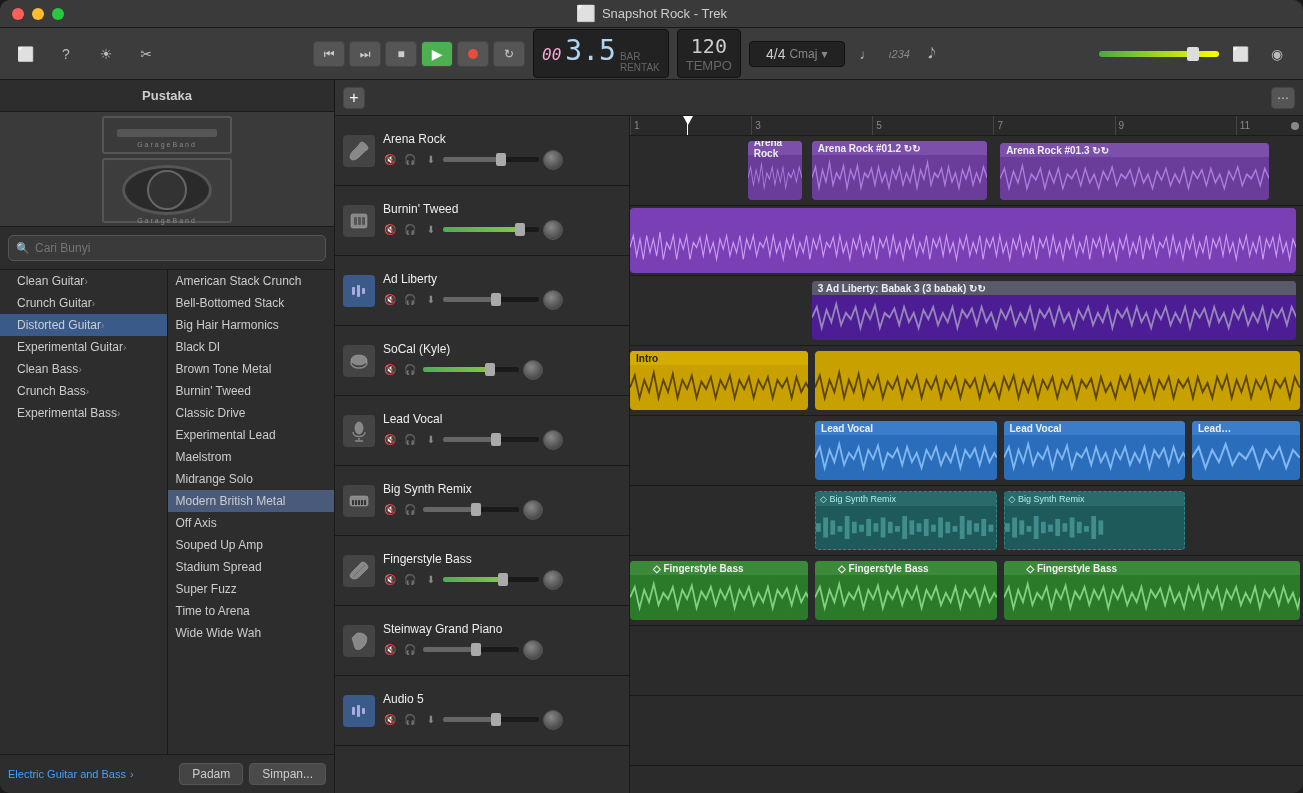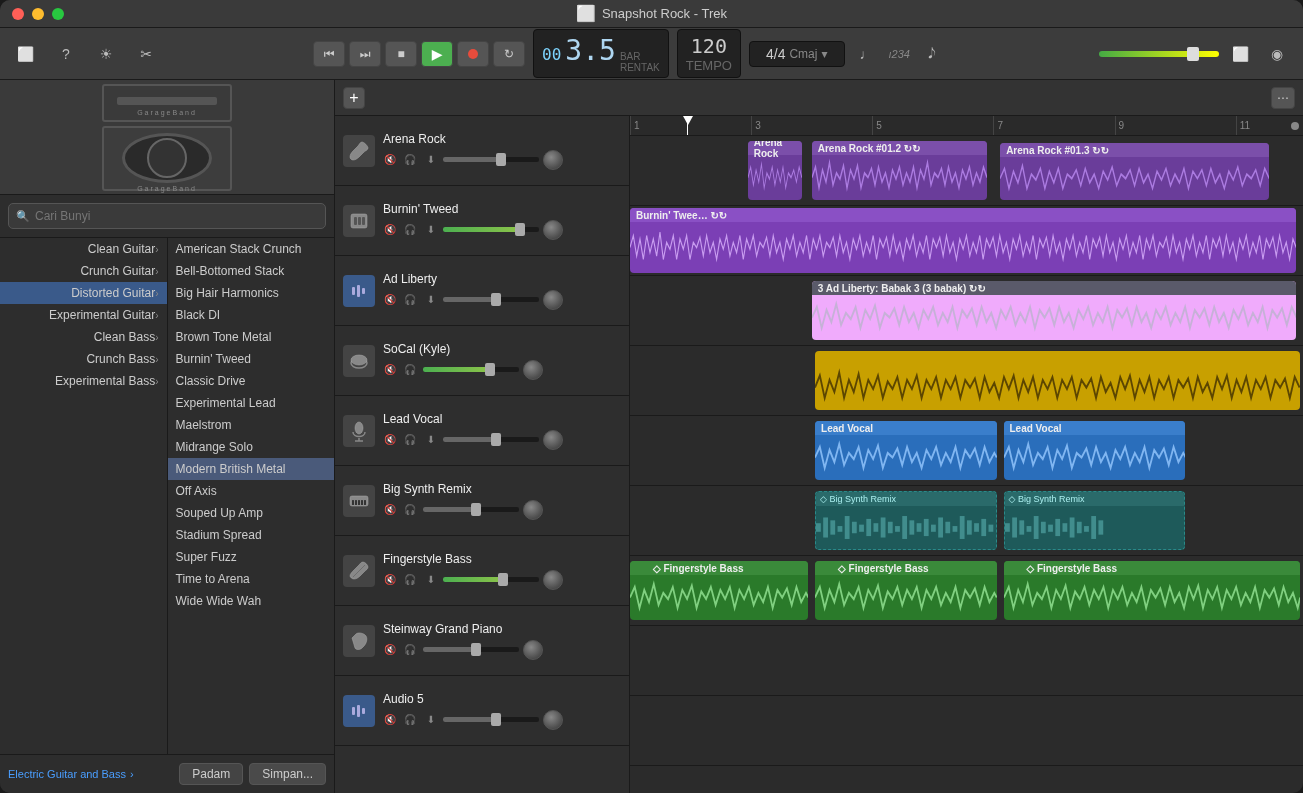--- a/index.html
+++ b/index.html
@@ -54,21 +54,21 @@
 
     .amp-preview { height: 115px; background: #3a3a3a; display: flex; align-items: center; justify-content: center; border-bottom: 1px solid #1a1a1a; }
 
     .search-box { padding: 8px; border-bottom: 1px solid #1a1a1a; }
     .search-input { width: 100%; height: 26px; background: #3a3a3a; border: 1px solid #555; border-radius: 5px; color: #ccc; padding: 0 8px 0 26px; font-size: 12px; outline: none; }
     .search-wrap { position: relative; }
     .search-icon-inner { position: absolute; left: 8px; top: 50%; transform: translateY(-50%); color: #888; font-size: 11px; }
 
     .library-cols { display: flex; flex: 1; overflow-y: auto; }
     .lib-col { flex: 1; overflow-y: auto; }
-    .lib-item { display: flex; align-items: center; justify-content: flex-end; padding: 4px 8px; font-size: 12px; color: #ccc; cursor: pointer; }
+    .lib-item { display: flex; align-items: center; justify-content: flex-start; padding: 4px 17px; font-size: 12px; color: #ccc; cursor: pointer; }
     .lib-item.selected { background: #3a5a8a; }
     .lib-item-chevron { color: #888; font-size: 10px; }
 
     .lib-col-right { border-left: 1px solid #1a1a1a; }
     .lib-item-right { padding: 4px 8px; font-size: 12px; color: #ccc; cursor: pointer; }
     .lib-item-right.highlighted { background: #4a5a7a; }
 
     .sidebar-footer { padding: 8px; border-top: 1px solid #1a1a1a; display: flex; align-items: center; gap: 6px; }
     .footer-category { font-size: 11px; color: #4a9eff; cursor: pointer; display: flex; align-items: center; gap: 4px; }
     .footer-spacer { flex: 1; }
@@ -124,21 +124,21 @@
 
     
     .clip-purple { background: #6a3d9a; }
     .clip-purple .clip-header { background: #7b4faa; color: #eee; }
     .clip-yellow { background: #c8a000; }
     .clip-yellow .clip-header { background: #d4ac00; color: #333; }
     .clip-blue { background: #2a6ebb; }
     .clip-blue .clip-header { background: #3a7ecb; color: #eee; }
     .clip-green { background: #2a7a2a; }
     .clip-green .clip-header { background: #3a8a3a; color: #eee; padding-left: 23px; }
-    .clip-gray { background: #f0abfc; }
+    .clip-gray { background: #4c1d95; }
     .clip-gray .clip-header { background: #5a5a6a; color: #eee; }
 
     
     ::-webkit-scrollbar { width: 6px; height: 6px; }
     ::-webkit-scrollbar-track { background: #222; }
     ::-webkit-scrollbar-thumb { background: #555; border-radius: 3px; }
     .gray-slider .track-slider-fill { background: #666; }
   </style>
 </head>
 <body>
@@ -167,21 +167,21 @@
       <div class="transport-btns">
         <button class="t-btn">⏮</button>
         <button class="t-btn">⏭</button>
         <button class="t-btn">■</button>
         <button class="t-btn play">▶</button>
         <button class="t-btn record"></button>
         <button class="t-btn">↻</button>
       </div>
 
       <div class="position-display">
-        <span style="font-size:16px;color:#7dd3fc;font-family:monospace;">00</span>
+        <span style="font-size:16px;color:#f9a8d4;font-family:monospace;font-style:italic;">00</span>
         <span style="font-size:28px;color:#aed6f1;font-family:monospace;">3.5</span>
         <div style="display:flex;flex-direction:column;">
           <span class="pos-small">BAR</span>
           <span class="pos-small">RENTAK</span>
         </div>
       </div>
 
       <div class="tempo-display">
         <div class="tempo-num">120</div>
         <div class="tempo-label">TEMPO</div>
@@ -205,20 +205,21 @@
         </div>
       </div>
       <button class="tb-btn">⬜</button>
       <button class="tb-btn">◉</button>
     </div>
   </div>
 
   <div class="main-content">
 
     <div class="sidebar">
+      <div class="sidebar-header">Pustaka</div>
 
       <div class="amp-preview">
         <div style="display:flex;flex-direction:column;align-items:center;gap:4px;">
 
           <div style="width:130px;height:38px;background:#3a3a3a;border:2px solid #555;border-radius:3px;display:flex;align-items:center;justify-content:center;position:relative;">
             <div style="width:100px;height:8px;background:#555;border-radius:2px;margin-bottom:4px;"></div>
             <div style="position:absolute;bottom:4px;font-size:7px;color:#888;letter-spacing:2px;">GarageBand</div>
           </div>
 
           <div style="width:130px;height:65px;background:#3d3d3d;border:2px solid #555;border-radius:3px;display:flex;align-items:center;justify-content:center;">
@@ -585,21 +586,20 @@
                 <div class="clip-body">
                   <svg viewBox="0 0 300 30" preserveAspectRatio="none" width="100%" height="100%">
                       <polyline points="0,15 5,8 10,22 15,10 20,18 25,6 30,22 35,12 40,16 45,8 50,22 55,10 60,18 65,8 70,22 75,12 80,15 85,9 90,20 95,8 100,18 105,12 110,22 115,10 120,16 125,7 130,20 135,12 140,15 145,9 150,20 155,8 160,18 165,12 170,22 175,10 180,16 185,8 190,20 195,12 200,18 205,8 210,22 215,10 220,15 225,9 230,20 235,8 240,18 245,12 250,22 255,10 260,16 265,7 270,20 275,12 280,15 285,9 290,20 295,8 300,15" fill="none" stroke="rgba(200,150,255,0.7)" stroke-width="1.5"></polyline>
                     </svg>
                 </div>
               </div>
             </div>
 
             <div class="track-row">
               <div class="clip" style="left:0;width:99%;top:2px;bottom:2px;background:#7b3fb5;border-radius:4px;overflow:hidden;">
-                <div style="height:14px;background:#8a50c5;display:flex;align-items:center;padding:0 6px;font-size:10px;font-weight:600;color:#eee;">Burnin' Twee… ↻↻</div>
                 <div style="position:absolute;top:14px;left:0;right:0;bottom:0;">
                   <svg viewBox="0 0 600 30" preserveAspectRatio="none" width="100%" height="100%">
                       <polyline points="0,15 3,8 6,20 9,10 12,22 15,8 18,18 21,10 24,20 27,6 30,22 33,12 36,16 39,8 42,22 45,10 48,16 51,8 54,22 57,12 60,15 63,9 66,20 69,8 72,18 75,12 78,22 81,10 84,16 87,8 90,20 93,12 96,18 99,8 102,22 105,10 108,16 111,8 114,20 117,12 120,15 123,9 126,20 129,8 132,18 135,12 138,22 141,10 144,16 147,8 150,20 153,12 156,18 159,8 162,22 165,10 168,16 171,8 174,20 177,12 180,15 183,9 186,20 189,8 192,18 195,12 198,22 201,10 204,16 207,8 210,20 213,12 216,18 219,8 222,22 225,10 228,15 231,9 234,20 237,8 240,18 243,12 246,22 249,10 252,16 255,8 258,20 261,12 264,18 267,8 270,22 273,10 276,15 279,9 282,20 285,8 288,18 291,12 294,22 297,10 300,16 303,8 306,20 309,12 312,18 315,8 318,22 321,10 324,15 327,9 330,20 333,8 336,18 339,12 342,22 345,10 348,16 351,8 354,20 357,12 360,18 363,8 366,22 369,10 372,15 375,9 378,20 381,8 384,18 387,12 390,22 393,10 396,16 399,8 402,20 405,12 408,18 411,8 414,22 417,10 420,15 423,9 426,20 429,8 432,18 435,12 438,22 441,10 444,16 447,8 450,20 453,12 456,18 459,8 462,22 465,10 468,16 471,8 474,20 477,12 480,15 483,9 486,20 489,8 492,18 495,12 498,22 501,10 504,16 507,8 510,20 513,12 516,18 519,8 522,22 525,10 528,15 531,9 534,20 537,8 540,18 543,12 546,22 549,10 552,16 555,8 558,20 561,12 564,18 567,8 570,22 573,10 576,15 579,9 582,20 585,8 588,18 591,12 594,22 597,10 600,15" fill="none" stroke="rgba(220,180,255,0.8)" stroke-width="1"></polyline>
                     </svg>
                 </div>
               </div>
             </div>
 
             <div class="track-row">
               <div class="clip clip-gray" style="left:27%;width:72%;top:5px;bottom:5px;">
@@ -607,20 +607,28 @@
                 <div class="clip-body">
                   <svg viewBox="0 0 400 30" preserveAspectRatio="none" width="100%" height="100%">
                       <polyline points="0,15 4,8 8,22 12,10 16,18 20,6 24,20 28,12 32,16 36,8 40,22 44,10 48,16 52,7 56,22 60,12 64,15 68,9 72,20 76,8 80,18 84,12 88,22 92,10 96,16 100,8 104,20 108,12 112,18 116,8 120,22 124,10 128,15 132,9 136,20 140,8 144,18 148,12 152,22 156,10 160,16 164,8 168,20 172,12 176,18 180,8 184,22 188,10 192,15 196,9 200,20 204,8 208,18 212,12 216,22 220,10 224,16 228,8 232,20 236,12 240,18 244,8 248,22 252,10 256,15 260,9 264,20 268,8 272,18 276,12 280,22 284,10 288,16 292,8 296,20 300,12 304,18 308,8 312,22 316,10 320,15 324,9 328,20 332,8 336,18 340,12 344,22 348,10 352,16 356,8 360,20 364,12 368,18 372,8 376,22 380,10 384,15 388,9 392,20 396,8 400,15" fill="none" stroke="rgba(180,180,200,0.7)" stroke-width="1.5"></polyline>
                     </svg>
                 </div>
               </div>
             </div>
 
             <div class="track-row">
 
+              <div class="clip clip-yellow" style="left:0;width:26.5%;top:5px;bottom:5px;">
+                <div class="clip-header" style="color:#222;">Intro</div>
+                <div class="clip-body">
+                  <svg viewBox="0 0 150 30" preserveAspectRatio="none" width="100%" height="100%">
+                      <polyline points="0,15 4,7 8,22 12,10 16,18 20,5 24,22 28,10 32,18 36,6 40,22 44,10 48,16 52,7 56,22 60,11 64,16 68,8 72,22 76,10 80,16 84,7 88,22 92,10 96,16 100,8 104,22 108,10 112,16 116,8 120,22 124,10 128,15 132,9 136,22 140,8 144,18 148,12 150,15" fill="none" stroke="rgba(80,60,0,0.9)" stroke-width="1.5"></polyline>
+                    </svg>
+                </div>
+              </div>
 
               <div class="clip clip-yellow" style="left:27.5%;width:72%;top:5px;bottom:5px;">
                 <div class="clip-body">
                   <svg viewBox="0 0 400 30" preserveAspectRatio="none" width="100%" height="100%">
                       <polyline points="0,15 4,7 8,22 12,10 16,18 20,5 24,22 28,10 32,18 36,6 40,22 44,10 48,16 52,7 56,22 60,11 64,16 68,8 72,22 76,10 80,16 84,7 88,22 92,10 96,16 100,8 104,22 108,10 112,16 116,8 120,22 124,10 128,15 132,9 136,22 140,8 144,18 148,12 152,22 156,8 160,16 164,7 168,22 172,10 176,18 180,8 184,22 188,10 192,16 196,8 200,22 204,10 208,16 212,8 216,22 220,10 224,15 228,9 232,22 236,8 240,18 244,12 248,22 252,8 256,16 260,7 264,22 268,10 272,18 276,8 280,22 284,10 288,16 292,8 296,22 300,10 304,15 308,9 312,22 316,8 320,18 324,12 328,22 332,8 336,16 340,7 344,22 348,10 352,18 356,8 360,22 364,10 368,16 372,8 376,22 380,10 384,15 388,9 392,22 396,8 400,15" fill="none" stroke="rgba(80,60,0,0.9)" stroke-width="1.5"></polyline>
                     </svg>
                 </div>
               </div>
             </div>
 
@@ -631,20 +639,28 @@
                   <svg viewBox="0 0 150 30" preserveAspectRatio="none" width="100%" height="100%">
                       <polyline points="0,15 4,8 8,22 12,10 16,18 20,6 24,20 28,12 32,16 36,8 40,22 44,10 48,16 52,7 56,22 60,12 64,15 68,9 72,20 76,8 80,18 84,12 88,22 92,10 96,16 100,8 104,20 108,12 112,18 116,8 120,22 124,10 128,15 132,9 136,20 140,8 144,18 148,12 150,15" fill="none" stroke="rgba(150,200,255,0.8)" stroke-width="1.5"></polyline>
                     </svg>
                 </div>
               </div>
               <div class="clip clip-blue" style="left:55.5%;width:27%;top:5px;bottom:5px;">
                 <div class="clip-header">Lead Vocal</div>
                 <div class="clip-body">
                   <svg viewBox="0 0 150 30" preserveAspectRatio="none" width="100%" height="100%">
                       <polyline points="0,15 4,8 8,22 12,10 16,18 20,6 24,20 28,12 32,16 36,8 40,22 44,10 48,16 52,7 56,22 60,12 64,15 68,9 72,20 76,8 80,18 84,12 88,22 92,10 96,16 100,8 104,20 108,12 112,18 116,8 120,22 124,10 128,15 132,9 136,20 140,8 144,18 148,12 150,15" fill="none" stroke="rgba(150,200,255,0.8)" stroke-width="1.5"></polyline>
+                    </svg>
+                </div>
+              </div>
+              <div class="clip clip-blue" style="left:83.5%;width:16%;top:5px;bottom:5px;">
+                <div class="clip-header">Lead…</div>
+                <div class="clip-body">
+                  <svg viewBox="0 0 80 30" preserveAspectRatio="none" width="100%" height="100%">
+                      <polyline points="0,15 5,8 10,22 15,10 20,18 25,6 30,20 35,12 40,16 45,8 50,22 55,10 60,16 65,8 70,22 75,10 80,15" fill="none" stroke="rgba(150,200,255,0.8)" stroke-width="1.5"></polyline>
                     </svg>
                 </div>
               </div>
             </div>
 
             <div class="track-row">
               <div class="clip" style="left:27.5%;width:27%;top:5px;bottom:5px;background:#1e5a5a;border-radius:4px;overflow:hidden;border:1px dashed #2a8a8a;">
                 <div style="height:14px;background:#2a6a6a;display:flex;align-items:center;padding:0 4px;font-size:9px;color:#aee;">◇ Big Synth Remix</div>
                 <div style="position:absolute;top:14px;left:0;right:0;bottom:0;">
                   <svg viewBox="0 0 150 30" preserveAspectRatio="none" width="100%" height="100%">

